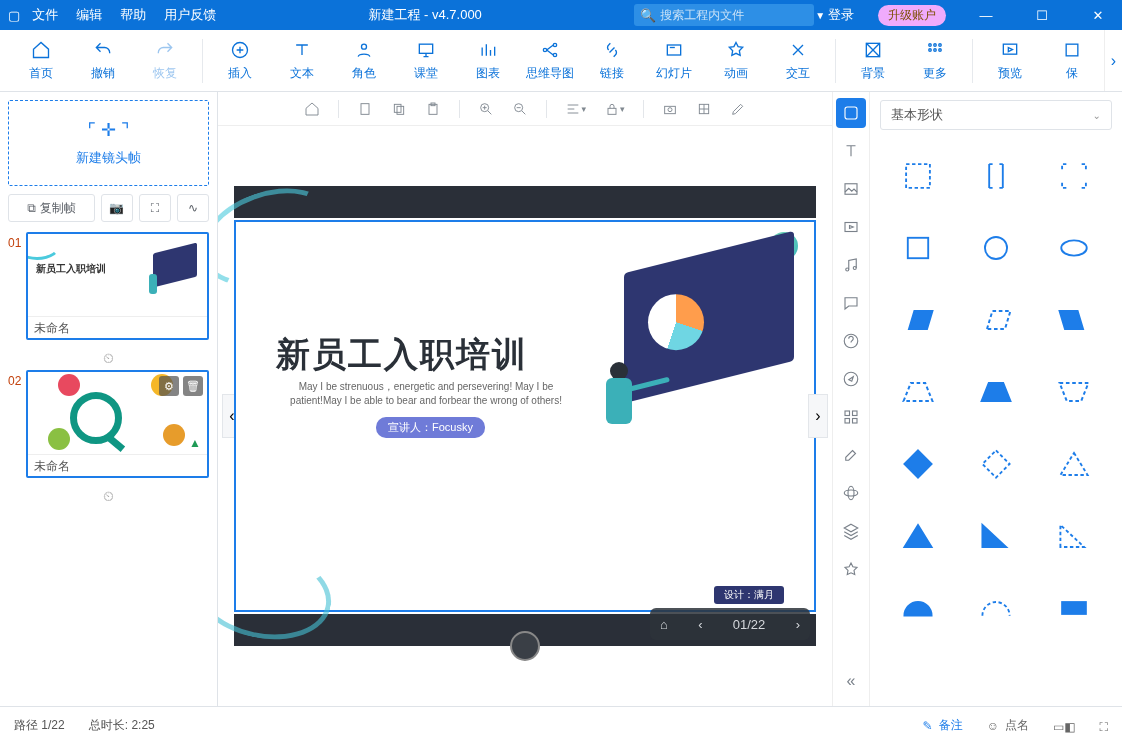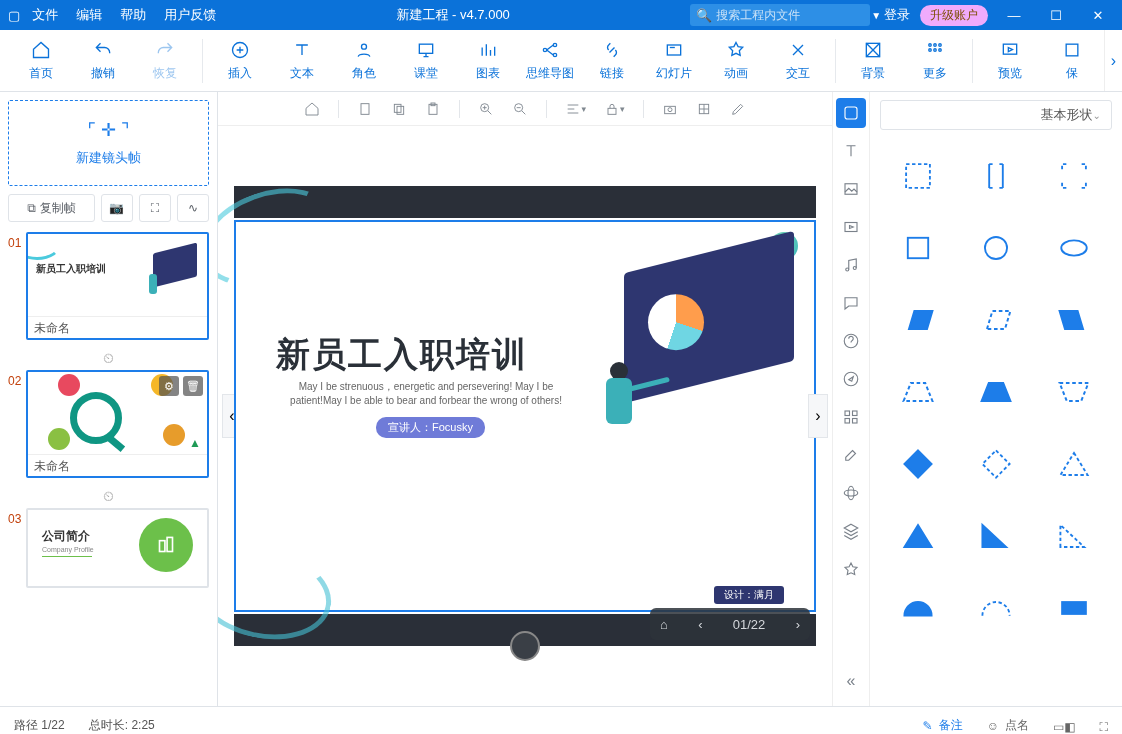--- a/index.html
+++ b/index.html
@@ -6,21 +6,21 @@
 body { width: 1122px; height: 734px; overflow: hidden; background: #fff; display: flex; flex-direction: column; }
 
 
 .titlebar { height: 30px; background: #0b72d9; display: flex; align-items: center; color: #fff; font-size: 13px; padding: 0 8px; }
 .titlebar .menu { display: flex; gap: 18px; margin-left: 6px; }
 .titlebar .menu span { cursor: pointer; }
 .titlebar .title-center { flex: 1; text-align: center; }
 .titlebar .search { width: 180px; height: 22px; background: #2d8fe6; border-radius: 3px; display: flex; align-items: center; padding: 0 6px; margin-right: 14px; }
 .titlebar .search input { flex: 1; border: none; background: transparent; color: #fff; font-size: 12px; outline: none; }
 .titlebar .search input::placeholder { color: #c8e1f7; }
-.titlebar .right-area { display: flex; align-items: center; gap: 10px; }
+.titlebar .right-area { display: flex; align-items: center; gap: 24px; }
 .titlebar .login { cursor: pointer; }
 .titlebar .upgrade { background: #f0abfc; color: #7a4e00; padding: 2px 10px; border-radius: 11px; font-size: 12px; cursor: pointer; }
 .titlebar .win-ctrl { width: 32px; text-align: center; cursor: pointer; }
 
 
 .ribbon { height: 62px; background: #fff; border-bottom: 1px solid #dfe3e8; display: flex; align-items: center; padding: 0 10px; overflow: hidden; position: relative; }
 .ribbon .rbtn { width: 62px; display: flex; flex-direction: column; align-items: center; justify-content: center; gap: 4px; color: #0b72d9; font-size: 12px; cursor: pointer; }
 .ribbon .rbtn .ico { width: 22px; height: 22px; display: flex; align-items: center; justify-content: center; }
 .ribbon .rbtn .ico svg { stroke: #0b72d9; fill: none; stroke-width: 1.6; }
 .ribbon .sep { width: 1px; height: 44px; background: #e6e9ed; margin: 0 6px; }
@@ -73,21 +73,21 @@
 
 
 .rail { width: 38px; border-left: 1px solid #eee; border-right: 1px solid #eee; display: flex; flex-direction: column; align-items: center; padding-top: 6px; gap: 8px; }
 .rail .rb { width: 30px; height: 30px; display: flex; align-items: center; justify-content: center; color: #7a818a; cursor: pointer; border-radius: 4px; }
 .rail .rb.active { background: #1d7de9; color: #fff; }
 .rail .rb svg { stroke: currentColor; fill: none; stroke-width: 1.5; }
 .rail .collapse { margin-top: auto; margin-bottom: 10px; }
 
 
 .shapes-panel { width: 252px; display: flex; flex-direction: column; padding: 8px 10px; }
-.shapes-dd { height: 30px; border: 1px solid #dfe3e8; border-radius: 3px; display: flex; align-items: center; justify-content: flex-end; padding: 0 10px; font-size: 13px; color: #555; margin-bottom: 14px; cursor: pointer; }
+.shapes-dd { height: 30px; border: 1px solid #dfe3e8; border-radius: 3px; display: flex; align-items: center; justify-content: space-between; padding: 0 10px; font-size: 13px; color: #555; margin-bottom: 14px; cursor: pointer; }
 .shapes-grid { flex: 1; display: grid; grid-template-columns: repeat(3, 1fr); gap: 28px 14px; align-content: start; padding: 10px 6px; overflow: hidden; }
 .shape-cell { height: 44px; display: flex; align-items: center; justify-content: center; cursor: pointer; }
 .shape-cell svg { stroke: #1d7de9; fill: none; stroke-width: 2.2; }
 .shape-cell.solid svg { fill: #1d7de9; stroke: #1d7de9; }
 .shape-cell.dashed svg { stroke-dasharray: 4 3; }
 
 
 .status { height: 28px; border-top: 1px solid #dfe3e8; display: flex; align-items: flex-end; font-size: 12px; color: #555; padding: 0 14px; gap: 24px; }
 .status .sp { flex: 1; }
 .status .sb { display: flex; align-items: center; gap: 6px; color: #1d7de9; cursor: pointer; }
@@ -361,36 +361,20 @@
           </div>
           <div class="thumb-actions">
             <div class="ta">⚙</div>
             <div class="ta">🗑</div>
           </div>
           <div class="th-cap">未命名</div>
         </div>
       </div>
       <div class="slide-ctr">⏲</div>
 
-      <div class="slide-row">
-        <div class="slide-num">03</div>
-        <div class="slide-thumb inactive" style="height:80px">
-          <div class="th-content t3">
-            <div class="ptxt">公司简介</div>
-            <div class="psub">Company Profile</div>
-            <div class="line"></div>
-            <div class="circ">
-                <svg width="26" height="26" viewBox="0 0 24 24" stroke="#fff" fill="none" stroke-width="1.5">
-                  <rect x="6" y="8" width="5" height="10"></rect>
-                  <rect x="13" y="5" width="5" height="13"></rect>
-                </svg>
-              </div>
-          </div>
-        </div>
-      </div>
     </div>
   </div>
 
   <div class="center">
     <div class="canvas-toolbar">
       <span class="ct">
           <svg width="16" height="16" viewBox="0 0 24 24">
             <path d="M3 11l9-8 9 8v10H3z"></path>
           </svg>
         </span>

